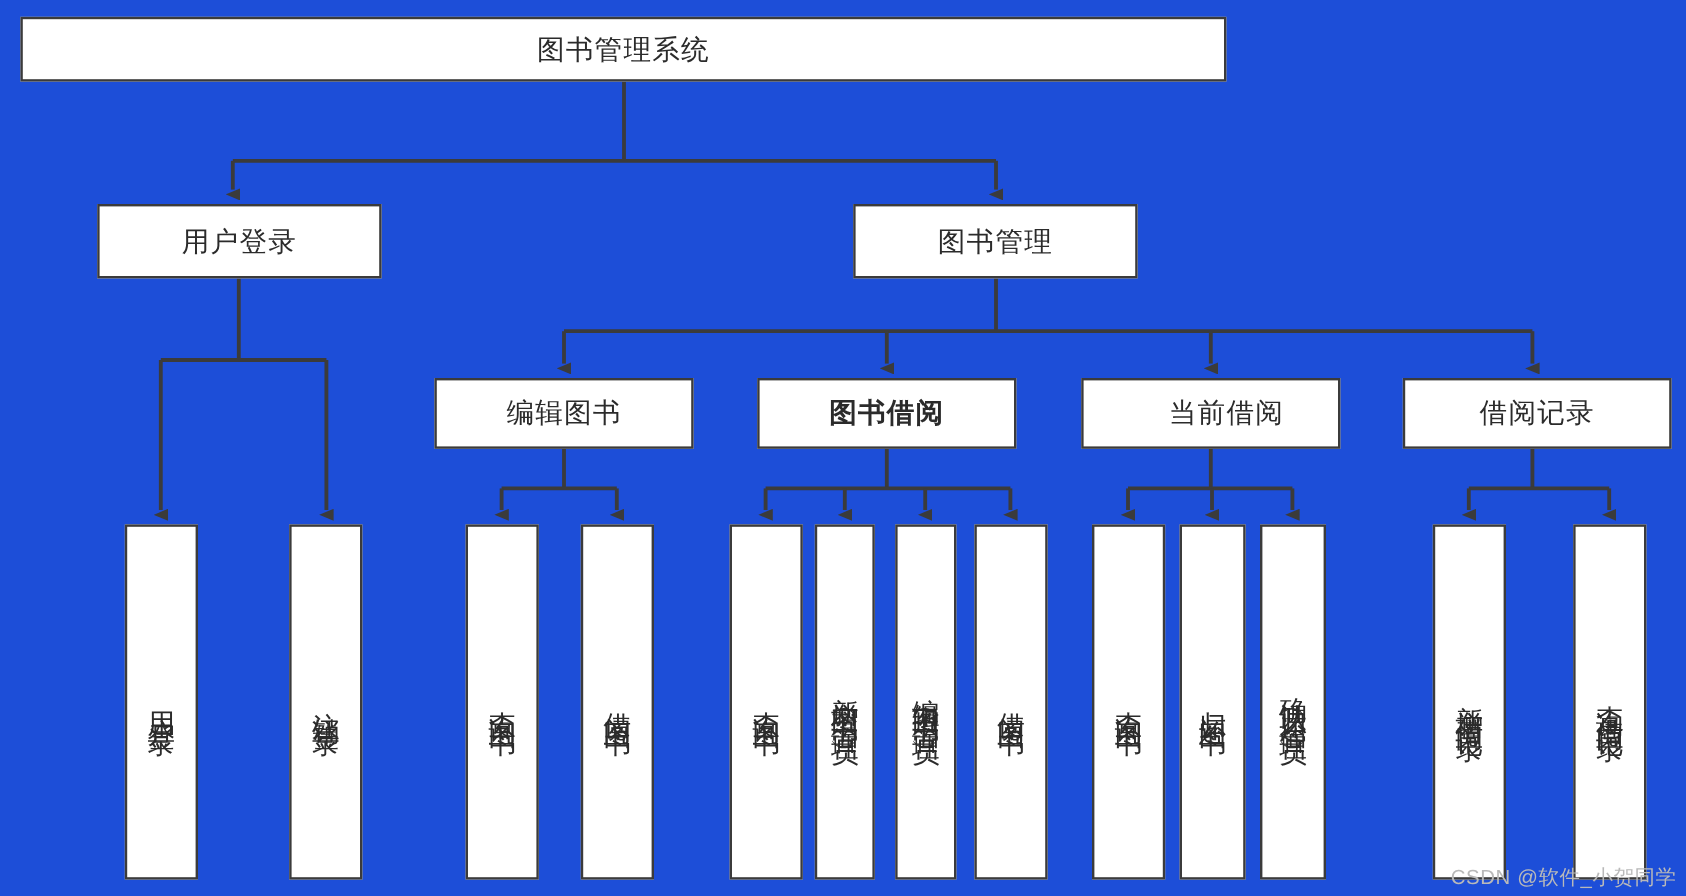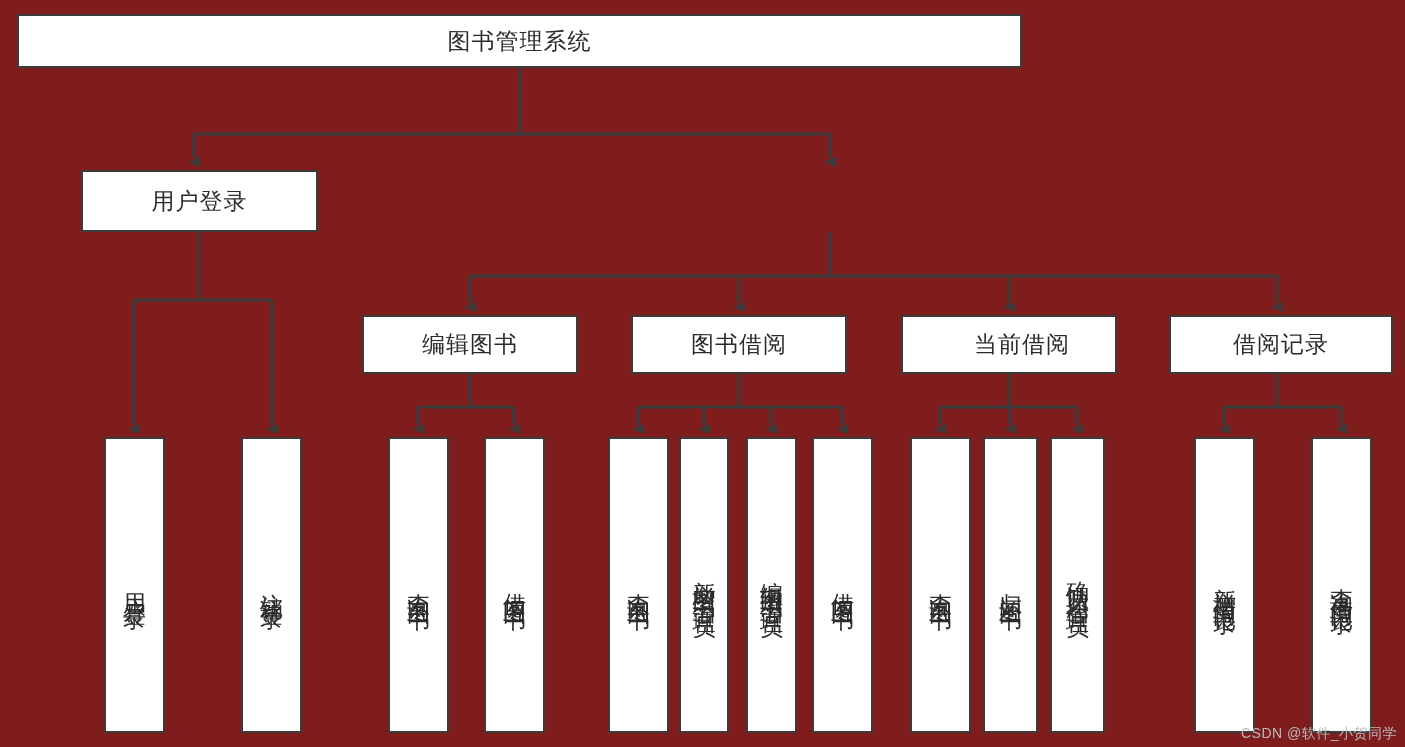--- a/index.html
+++ b/index.html
@@ -7,21 +7,21 @@
     padding: 0;
     background: #ffffff;
   }
   body {
     font-family: "Liberation Sans", "DejaVu Sans", sans-serif;
   }
   #canvas {
     position: relative;
     width: 1405px;
     height: 747px;
-    background: #7f1d1d;
+    background: #1d4ed8;
     overflow: hidden;
   }
   #edges {
     position: absolute;
     left: 0;
     top: 0;
     width: 1405px;
     height: 747px;
   }
   .node {
@@ -45,21 +45,21 @@
     writing-mode: vertical-rl;
     text-orientation: upright;
     letter-spacing: 5px;
     line-height: 1;
     white-space: nowrap;
   }
   .watermark {
     position: absolute;
     right: 8px;
     bottom: 4px;
-    font-size: 14px;
+    font-size: 17px;
     color: #b9b9b9;
     white-space: nowrap;
     letter-spacing: 0.5px;
   }
 </style>
 </head>
 <body>
 
 <div id="canvas">
 
@@ -114,25 +114,28 @@
     </g>
   </svg>
 
   <div class="node horiz" style="left:17px; top:14px; width:1005px; height:54px;">
     <span>图书管理系统</span>
   </div>
 
   <div class="node horiz" style="left:81px; top:170px; width:237px; height:62px;">
     <span>用户登录</span>
   </div>
+  <div class="node horiz" style="left:711px; top:170px; width:237px; height:62px;">
+    <span>图书管理</span>
+  </div>
 
   <div class="node horiz" style="left:362px; top:315px; width:216px; height:59px;">
     <span>编辑图书</span>
   </div>
-  <div class="node horiz" style="left:631px; top:315px; width:216px; height:59px;">
+  <div class="node horiz" style="left:631px; top:315px; width:216px; height:59px;font-weight:bold;">
     <span>图书借阅</span>
   </div>
   <div class="node horiz" style="left:901px; top:315px; width:216px; height:59px;padding-left:26px;">
     <span>当前借阅</span>
   </div>
   <div class="node horiz" style="left:1169px; top:315px; width:224px; height:59px;">
     <span>借阅记录</span>
   </div>
 
   <div class="node vert" style="left:104px; top:437px; width:61px; height:296px;">

